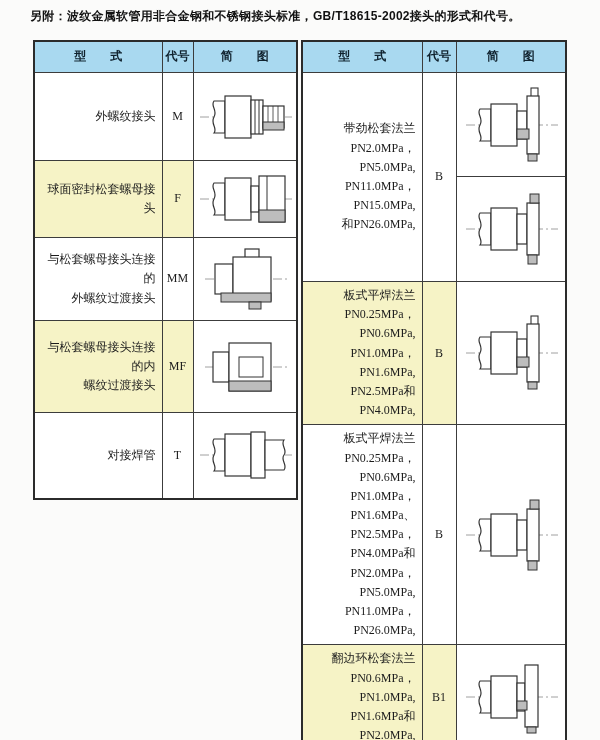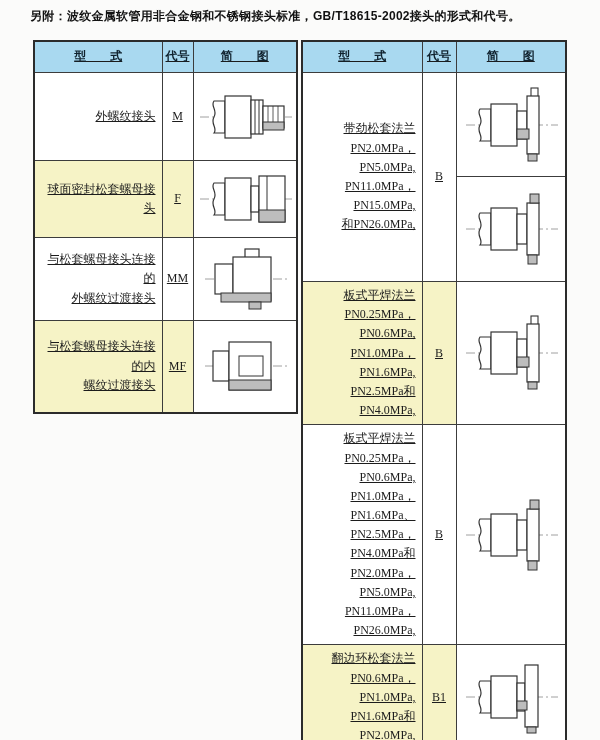--- a/index.html
+++ b/index.html
@@ -10,21 +10,21 @@
     color:#1c1c1c;
   }
   .page-title{
     position:absolute;left:30px;top:8px;width:560px;
     font-family:"Liberation Sans","DejaVu Sans",sans-serif;
     font-size:12px;font-weight:bold;color:#111;letter-spacing:.3px;
   }
   table.fittings{
     position:absolute;top:40px;
     border-collapse:collapse;table-layout:fixed;
-    background:#fff;border:2px solid #2b2b2b;text-decoration:underline;
+    background:#fff;border:2px solid #2b2b2b;
   }
   #tbl-left{left:33px;width:263px;}
   #tbl-right{left:301px;width:264px;}
   table.fittings td,table.fittings th{
     border:1px solid #3c3c3c;vertical-align:middle;
     font-size:12px;line-height:1.6;overflow:hidden;
   }
   th.hdr{
     background:#a9d9f0;color:#10222e;
     font-size:13px;font-weight:bold;text-align:center;
@@ -177,20 +177,31 @@
 螺纹过渡接头</td>
     <td class="code-cell hl">MF</td>
     <td class="diagram-cell">
           <div class="dwrap">
       <svg class="diag" width="100" height="76" viewBox="0 0 100 76">
               <use href="#d-mf"></use>
             </svg>
     </div>
         </td>
   </tr>
+  <tr style="height:86px">
+    <td class="type-cell">对接焊管</td>
+    <td class="code-cell">T</td>
+    <td class="diagram-cell">
+          <div class="dwrap">
+      <svg class="diag" width="100" height="76" viewBox="0 0 100 76">
+              <use href="#d-weld"></use>
+            </svg>
+    </div>
+        </td>
+  </tr>
 </tbody>
   </table>
 
 <table class="fittings" id="tbl-right">
   <colgroup>
       <col style="width:120px">
       <col style="width:34px">
       <col style="width:110px">
     </colgroup>
   <tbody>

